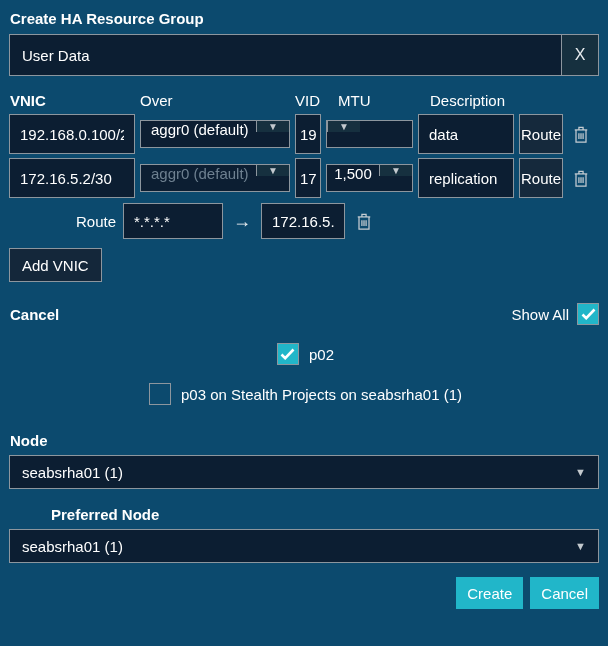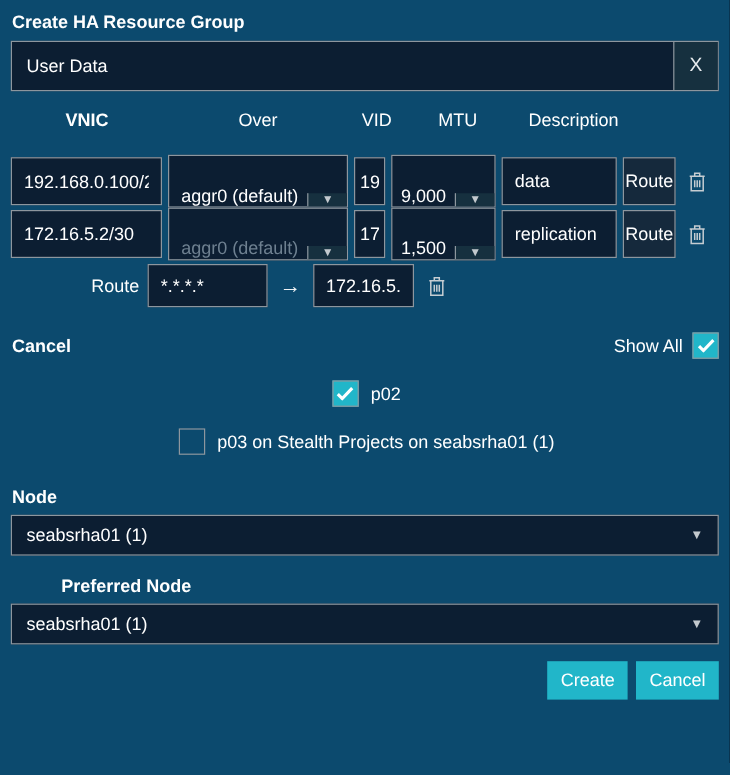--- a/index.html
+++ b/index.html
@@ -25,21 +25,21 @@
     color: #fff; font: inherit; padding: 0 12px;
   }
   .clear-btn {
     width: 37px; background: #16303f; border: none; border-left: 1px solid #8d969e;
     color: #e8ecef; font: inherit; font-size: 16px; cursor: pointer;
     display: flex; align-items: center; justify-content: center;
   }
 
   
   .vnic-header, .vnic-row { display: flex; gap: 5px; align-items: center; }
-  .vnic-header { margin-top: 16px; margin-bottom: 22px; text-align: center; }
+  .vnic-header { margin-top: 16px; margin-bottom: 5px; }
   .h-c1 { width: 126px; font-weight: bold; padding-left: 1px; }
   .h-c2 { width: 150px; }
   .h-c3 { width: 38px; }
   .h-c4 { width: 87px; }
   .h-c5 { width: 96px; }
 
   .vnic-row { height: 40px; margin-bottom: 4px; }
   .cell-input {
     height: 40px; border: 1px solid #8d969e; background: #0c1e32;
     display: flex; align-items: center;
@@ -47,22 +47,22 @@
   .cell-input input {
     width: 100%; background: transparent; border: none; outline: none;
     color: #fff; font: inherit; padding: 0 10px;
   }
   .c1 { width: 126px; }
   .c3 { width: 26px; }
   .c3 input { padding: 0 4px; text-align: center; }
   .c5 { width: 96px; }
 
   .select-box {
-    height: 44px; border: 1px solid #8d969e; background: #0c1e32;
-    display: flex; align-items: flex-end; cursor: pointer;
+    height: 28px; border: 1px solid #8d969e; background: #0c1e32;
+    display: flex; align-items: flex-start; cursor: pointer;
   }
   .c2 { width: 150px; }
   .c4 { width: 87px; }
   .select-value { flex: 1; display: flex; align-items: center; padding: 0 10px; overflow: hidden; white-space: nowrap; }
   .c4 .select-value { justify-content: center; padding: 0 4px; }
   .select-arrow {
     width: 33px; background: #16303f; border-left: 1px solid #8d969e;
     display: flex; align-items: center; justify-content: center;
     color: #c3c9ce; font-size: 10px;
   }
@@ -156,21 +156,20 @@
       <input type="text" value="192.168.0.100/24" style="">
     </div>
     <div class="select-box c2">
       <div class="select-value">aggr0 (default)</div>
       <div class="select-arrow">▼</div>
     </div>
     <div class="cell-input c3">
       <input type="text" value="192" style="">
     </div>
     <div class="select-box c4">
-      <div class="select-value">9,000</div>
       <div class="select-arrow">▼</div>
     </div>
     <div class="cell-input c5">
       <input type="text" value="data" style="">
     </div>
     <button class="route-btn">Route</button>
     <button class="trash-btn">
       <svg viewBox="0 0 24 24" fill="none" stroke="currentColor" stroke-width="1.5">
         <path d="M4.5 6.5h15"></path>
           <path d="M9.5 6.5V3.5h5v3"></path>
@@ -229,20 +228,21 @@
         <path d="M4.5 6.5h15"></path>
           <path d="M9.5 6.5V3.5h5v3"></path>
         <path d="M6 6.5v14.5h12V6.5"></path>
         <path d="M9.5 10.5v7"></path>
           <path d="M12 10.5v7"></path>
           <path d="M14.5 10.5v7"></path>
       </svg>
     </button>
   </div>
 
+  <button class="add-vnic-btn">Add VNIC</button>
 
   
   <div class="pools-header">
     <div class="pools-label">Cancel</div>
     <div class="show-all">
       <span>Show All</span>
       <span class="checkbox checked">
         <svg viewBox="0 0 15 12" fill="none" stroke="#ffffff" stroke-width="2.6">
             <path d="M1.5 6.5l3.7 3.7L13.5 1.5"></path>
           </svg>

